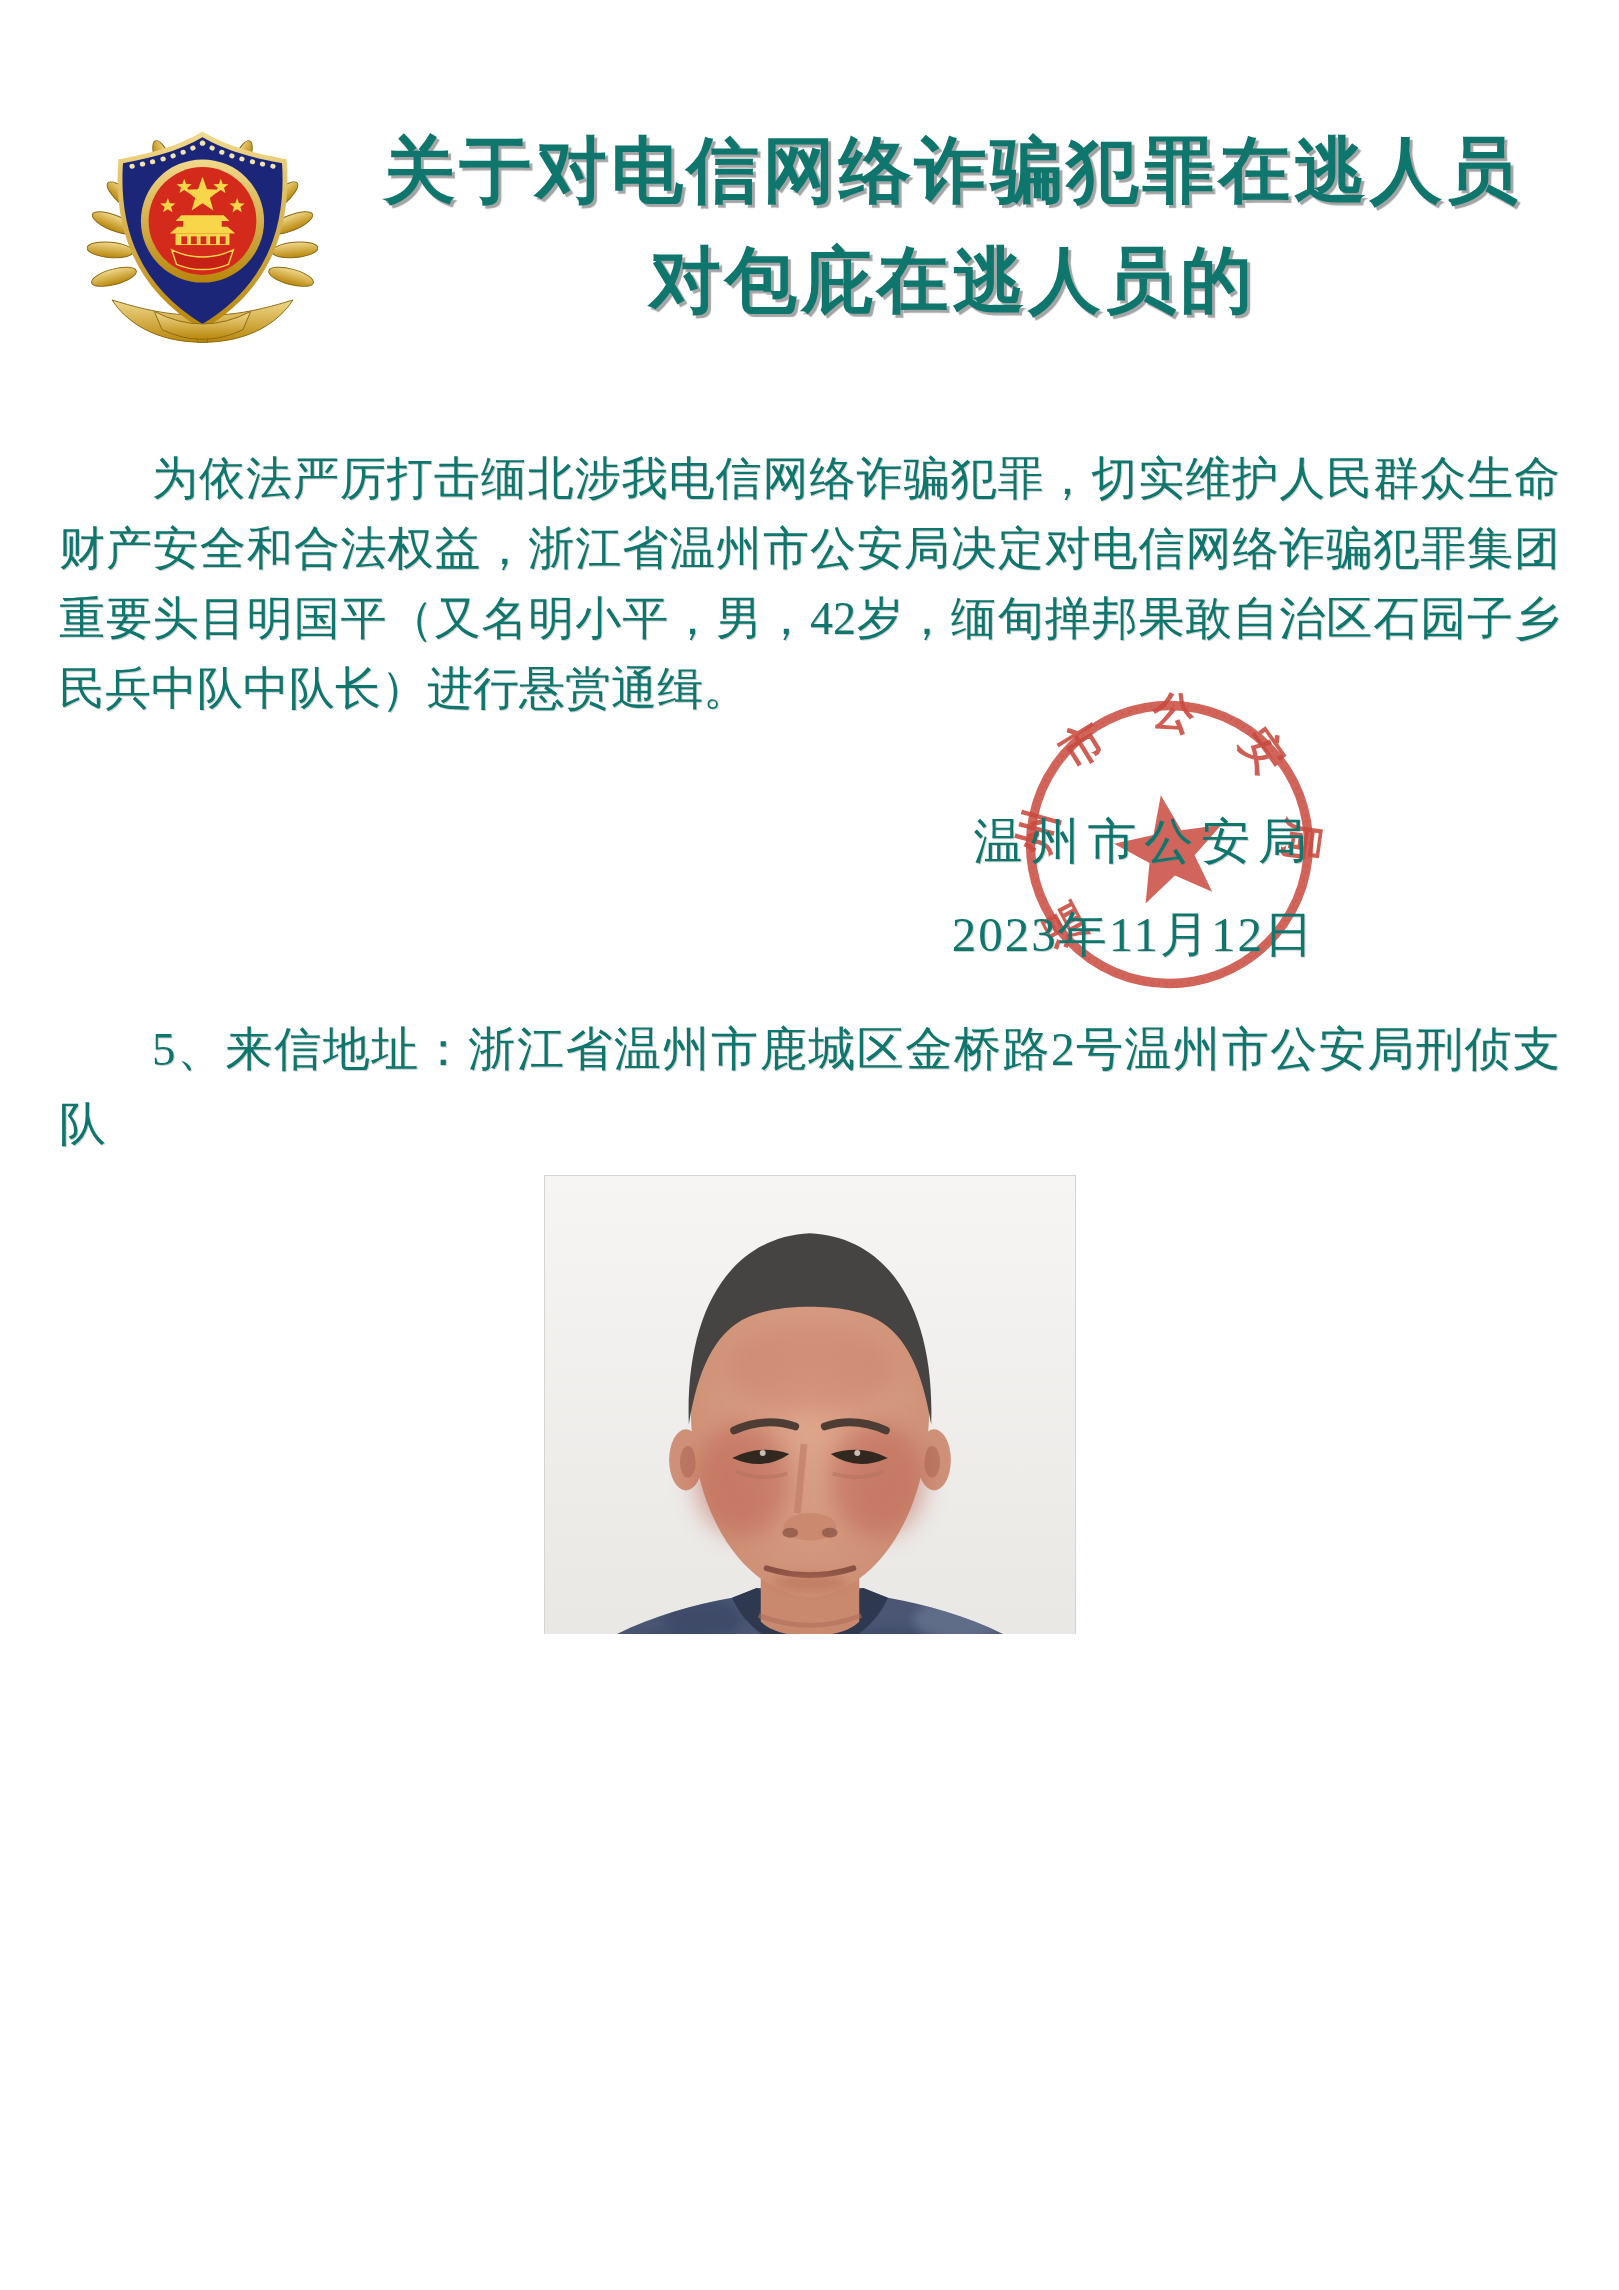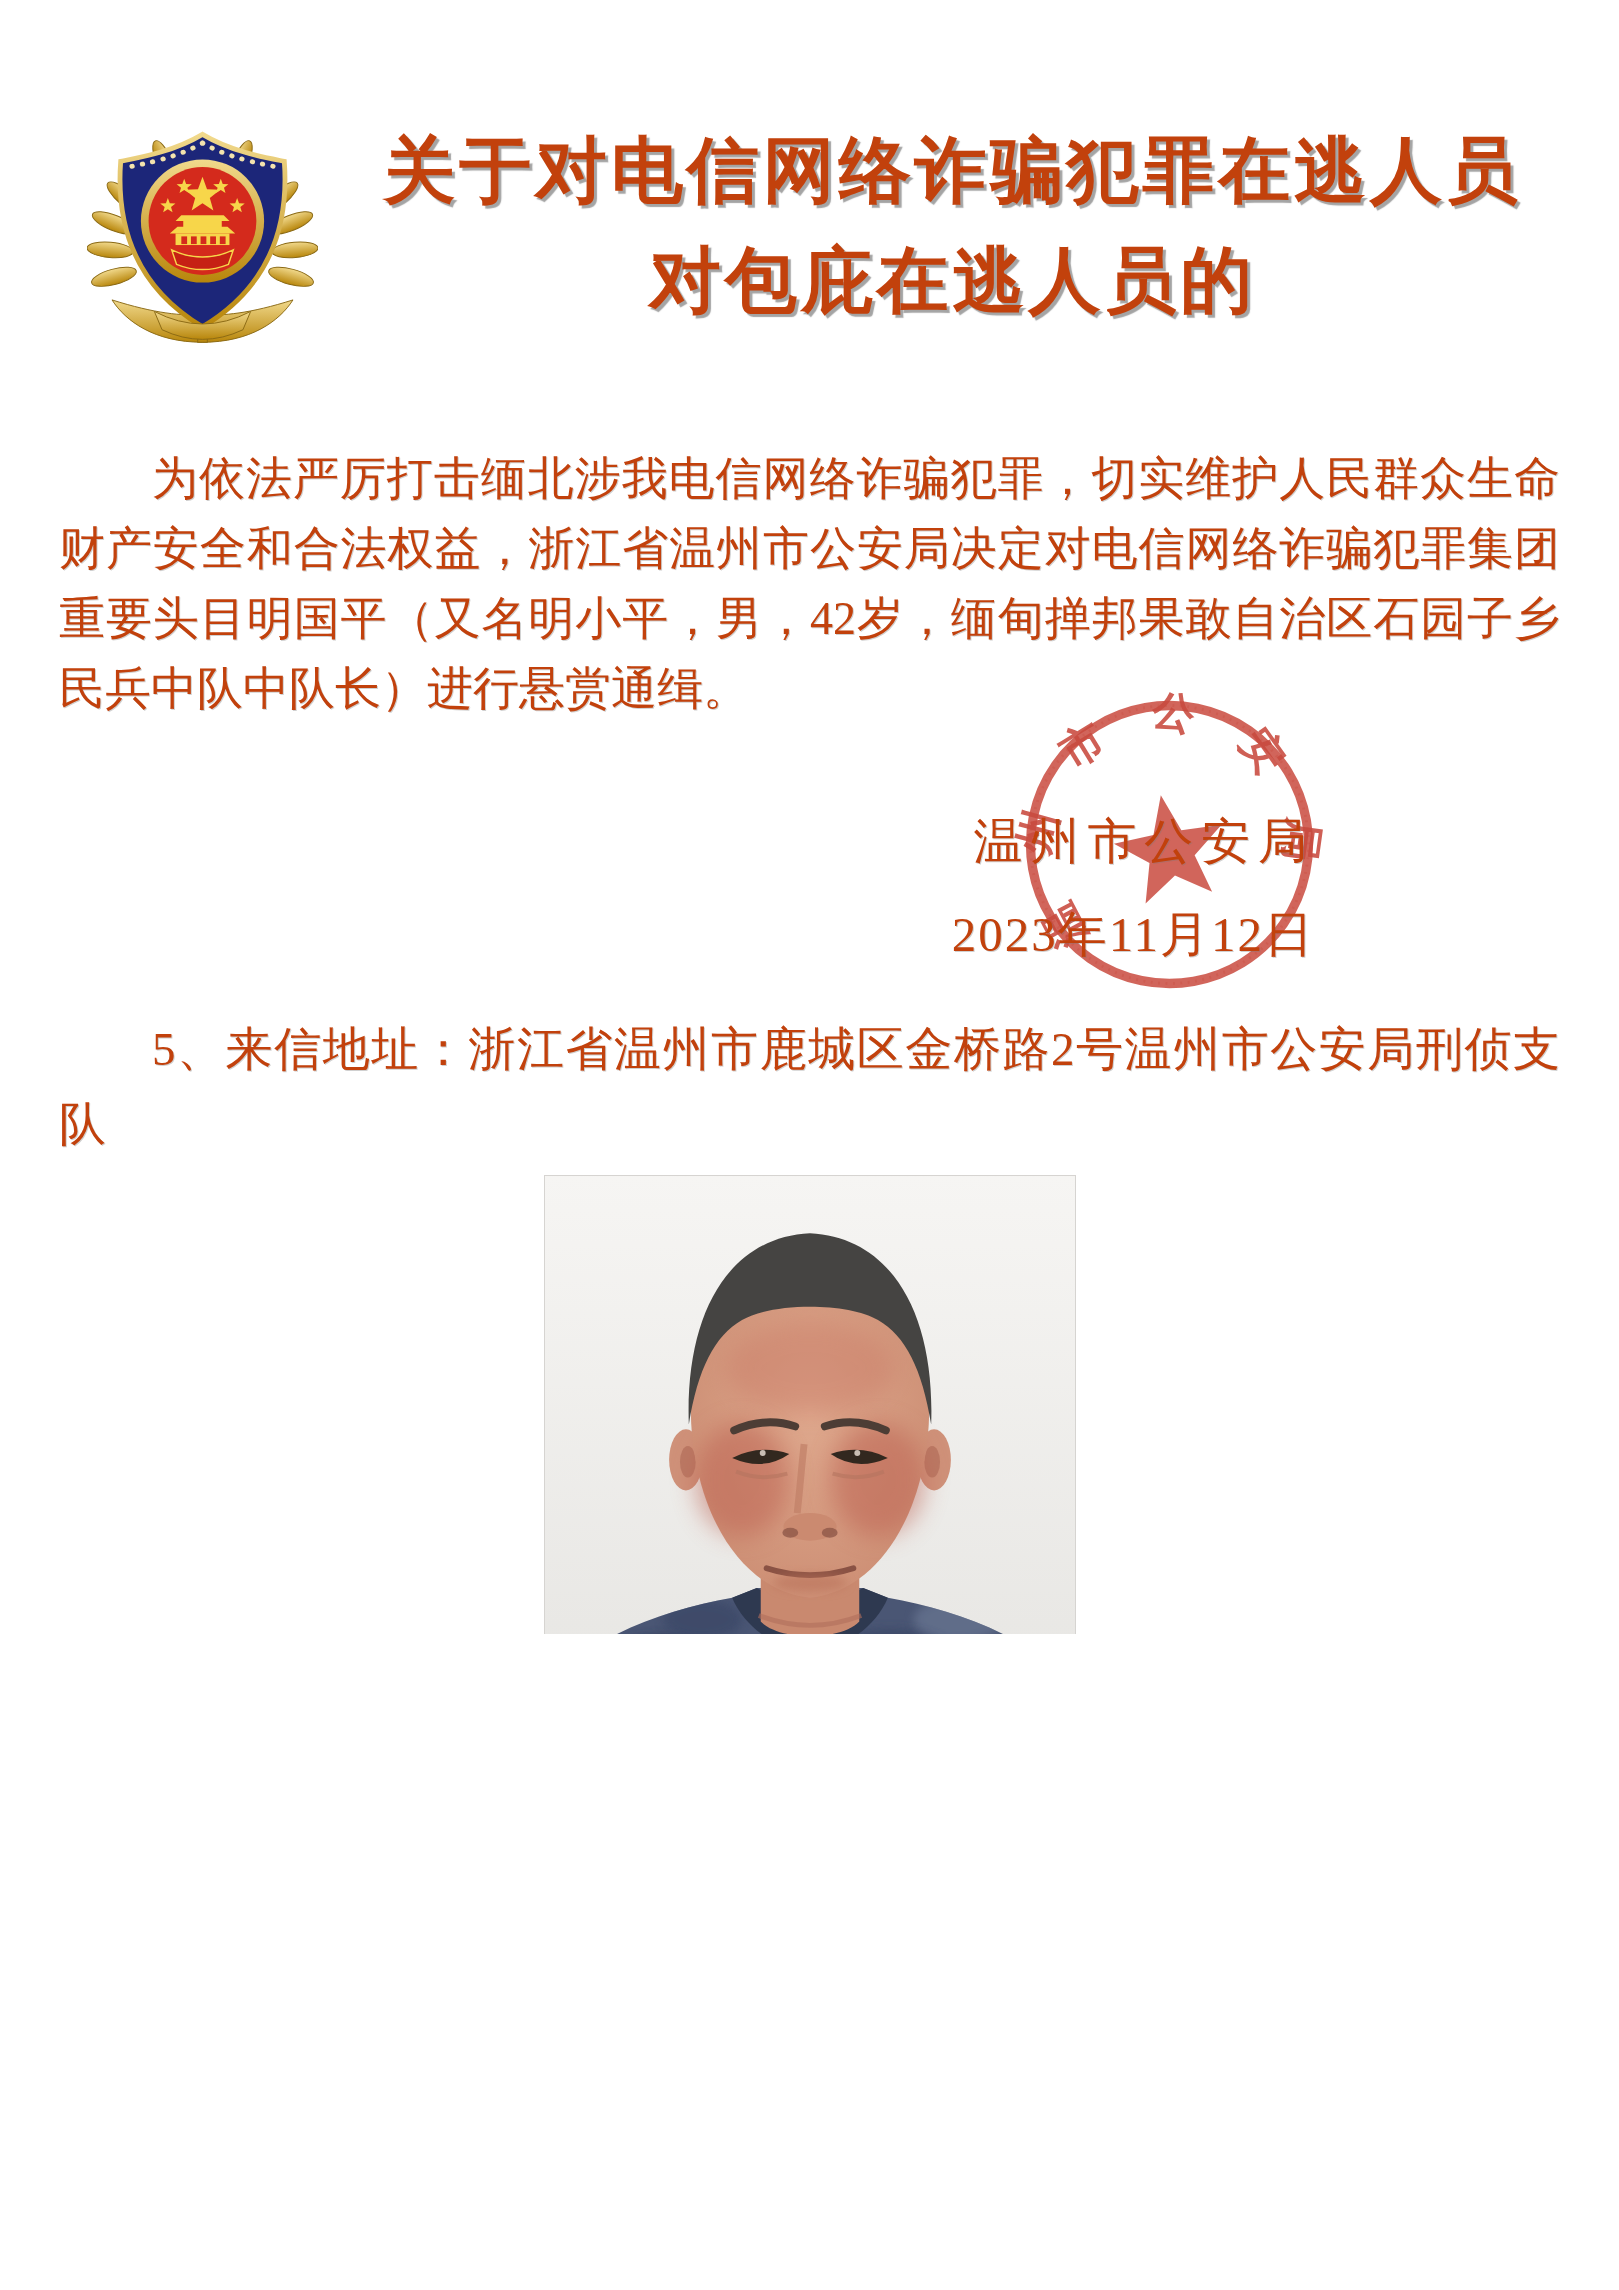--- a/index.html
+++ b/index.html
@@ -3,21 +3,21 @@
 <meta charset="utf-8">
 <style>
   html,body{margin:0;padding:0;background:#ffffff;}
   .page{
     position:relative;
     width:1619px;height:1634px;
     margin:0 auto;
     background:#ffffff;
     overflow:hidden;
     font-family:"Liberation Serif","DejaVu Serif",serif;
-    color:#c2410c;
+    color:#0f766e;
   }
   
   .doc-header{position:relative;height:424px;}
   .emblem{
     position:absolute;left:87px;top:120px;
     width:231px;height:227px;
   }
   .emblem svg{width:100%;height:100%;display:block;}
   .title{
     position:absolute;left:340px;right:54px;top:116px;

